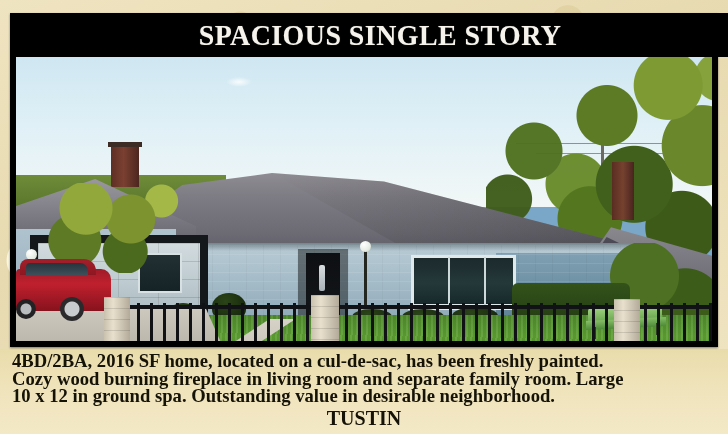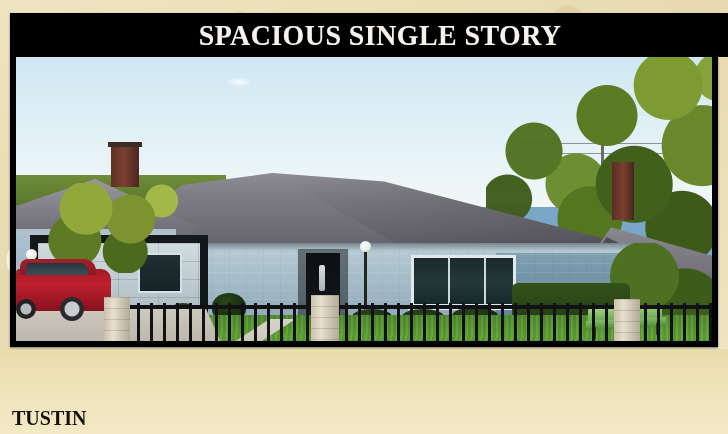--- a/index.html
+++ b/index.html
@@ -402,21 +402,21 @@
     transform-origin: left center;
     margin: 0;
     padding: 0;
   }
   #footer-row {
     position: absolute;
     left: 12px;
     top: 408px;
     width: 704px;
     display: flex;
-    justify-content: space-between;
+    justify-content: center;
     align-items: baseline;
   }
   #city-name, #price-value {
     font-family: "Liberation Serif", "DejaVu Serif", serif;
     font-size: 20px;
     font-weight: 700;
     color: #151208;
     line-height: 20px;
     white-space: nowrap;
   }
@@ -512,18 +512,23 @@
       <div class="ph" id="fence-pickets"></div>
       <div class="ph" id="fence-rail-top"></div>
 
       <div class="ph fence-pillar" id="pillar-1"></div>
       <div class="ph fence-pillar" id="pillar-2"></div>
       <div class="ph fence-pillar" id="pillar-3"></div>
 
     </div>
   </div>
 
+  <div id="desc-lines">
+    <p class="desc-line">4BD/2BA, 2016 SF home, located on a cul-de-sac, has been freshly painted.</p>
+    <p class="desc-line">Cozy wood burning fireplace in living room and separate family room. Large</p>
+    <p class="desc-line">10 x 12 in ground spa. Outstanding value in desirable neighborhood.</p>
+  </div>
 
   <div id="footer-row">
     <span id="city-name">TUSTIN</span>
   </div>
 
 </div>
 
 </body></html>

